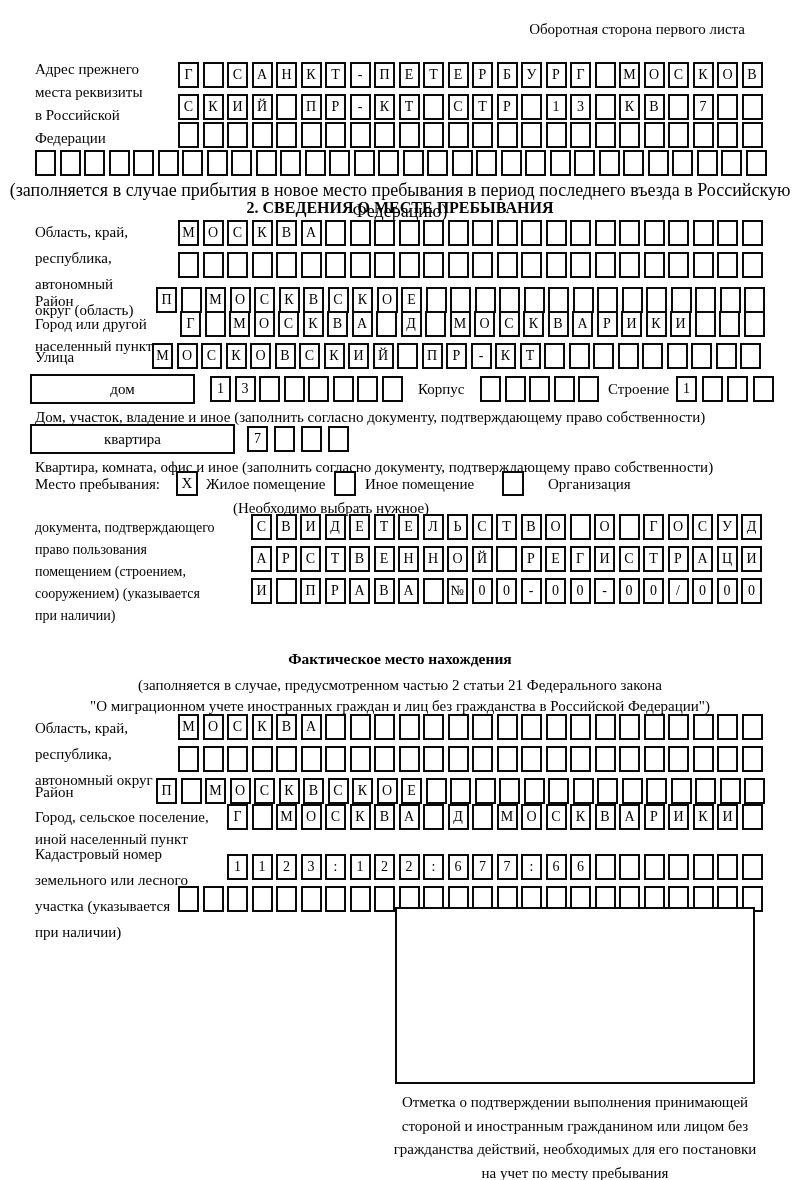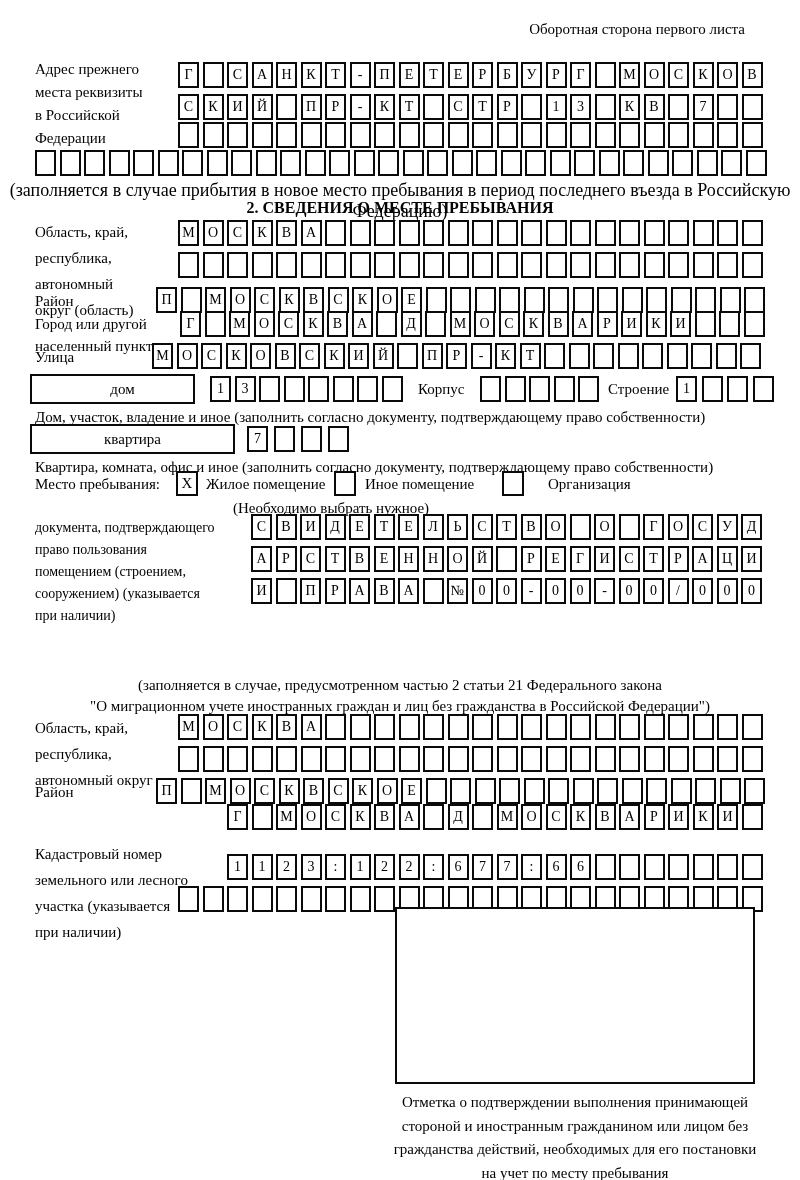--- a/index.html
+++ b/index.html
@@ -431,20 +431,21 @@
       <div class="cell">0</div>
       <div class="cell">-</div>
       <div class="cell">0</div>
       <div class="cell">0</div>
       <div class="cell">/</div>
       <div class="cell">0</div>
       <div class="cell">0</div>
       <div class="cell">0</div>
     </div>
 
+  <div class="abs center bold" style="left:0;width:800px;top:650px;font-size:15.5px;">Фактическое место нахождения</div>
   <div class="abs cap135 center" style="left:0;width:800px;top:677px;">(заполняется в случае, предусмотренном частью 2 статьи 21 Федерального закона</div>
   <div class="abs cap135 center" style="left:0;width:800px;top:698px;">"О миграционном учете иностранных граждан и лиц без гражданства в Российской Федерации")</div>
 
   <div class="abs lbl lbl26" style="left:35px;top:715px;width:160px;">
     <div>Область, край,</div>
     <div>республика,</div>
     <div>автономный округ</div>
   </div>
   <div class="row" style="left:178px;top:714px;">
       <div class="cell">М</div>
@@ -521,20 +522,24 @@
       <div class="cell"></div>
       <div class="cell"></div>
       <div class="cell"></div>
       <div class="cell"></div>
       <div class="cell"></div>
       <div class="cell"></div>
       <div class="cell"></div>
       <div class="cell"></div>
     </div>
 
+  <div class="abs lbl lbl22" style="left:35px;top:806px;width:195px;">
+    <div>Город, сельское поселение,</div>
+    <div>иной населенный пункт</div>
+  </div>
   <div class="row" style="left:227px;top:804px;">
       <div class="cell">Г</div>
       <div class="cell"></div>
       <div class="cell">М</div>
       <div class="cell">О</div>
       <div class="cell">С</div>
       <div class="cell">К</div>
       <div class="cell">В</div>
       <div class="cell">А</div>
       <div class="cell"></div>

